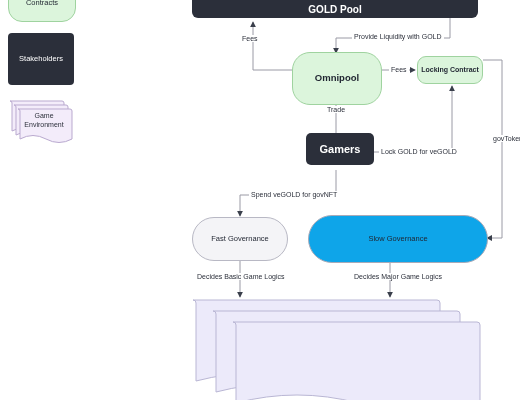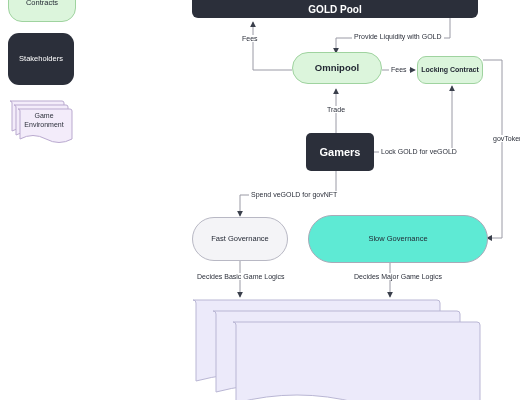--- a/index.html
+++ b/index.html
@@ -10,30 +10,30 @@
     color:#1f2430;
   }
   #stage{position:relative;width:520px;height:400px;}
   #svg-layer{position:absolute;left:0;top:0;width:520px;height:400px;}
 
   .node{position:absolute;display:flex;align-items:center;justify-content:center;
         text-align:center;box-sizing:border-box;}
   .node span{display:block;line-height:1.15;}
 
   
-  .dark{background:#2b2f3a;color:#ffffff;border-radius:11px;}
+  .dark{background:#2b2f3a;color:#ffffff;border-radius:4px;}
   .dark.strong span{font-weight:bold;text-align:right;}
 
   
   .green{background:#dcf5dc;border:1px solid #9fd39f;color:#1f2430;}
   .green span{font-weight:bold;}
 
   
   .pill-light{background:#f4f4f7;border:1px solid #b8b8c4;border-radius:36px;}
-  .pill-gray{background:#5eead4;border:1px solid #a9aab8;border-radius:38px;}
+  .pill-gray{background:#0ea5e9;border:1px solid #a9aab8;border-radius:38px;}
 
   .edge-label{position:absolute;background:#ffffff;padding:0 2px;
               color:#2b2f3a;white-space:nowrap;line-height:1;}
 
   
   .doc-stack{position:absolute;}
 
   .legend-item{position:absolute;}
 </style>
 </head>
@@ -90,29 +90,29 @@
       <span>Game</span><br>
       <span>Environment</span>
     </div>
   </div>
 
   <div class="node dark strong" style="left:192px;top:-26px;width:286px;height:44px;border-radius:6px;
        align-items:flex-end;padding-bottom:3px;">
     <span style="font-size:10px;">GOLD Pool</span>
   </div>
 
-  <div class="node green" style="left:292px;top:52px;width:90px;height:32px;border-radius:18px;">
+  <div class="node green" style="left:292px;top:52px;width:90px;height:53px;border-radius:18px;">
     <span style="font-size:9.5px;">Omnipool</span>
   </div>
 
   <div class="node green" style="left:417px;top:56px;width:66px;height:28px;border-radius:9px;">
     <span style="font-size:7px;">Locking Contract</span>
   </div>
 
-  <div class="node dark strong" style="left:306px;top:133px;width:68px;height:38px;border-radius:5px;">
+  <div class="node dark strong" style="left:306px;top:133px;width:68px;height:32px;border-radius:5px;">
     <span style="font-size:11px;">Gamers</span>
   </div>
 
   <div class="node pill-light" style="left:192px;top:217px;width:96px;height:44px;">
     <span style="font-size:7.5px;">Fast Governance</span>
   </div>
 
   <div class="node pill-gray" style="left:308px;top:215px;width:180px;height:48px;">
     <span style="font-size:7.5px;">Slow Governance</span>
   </div>

